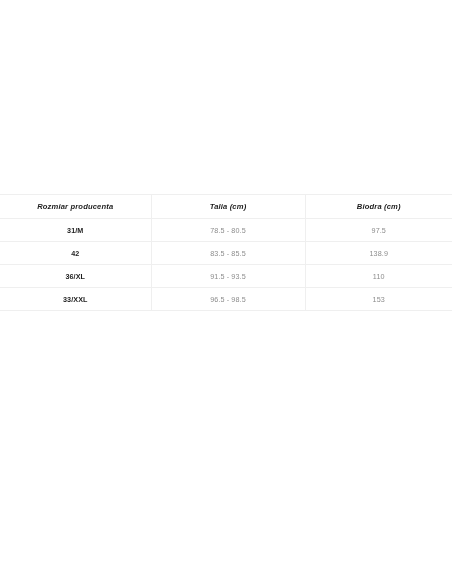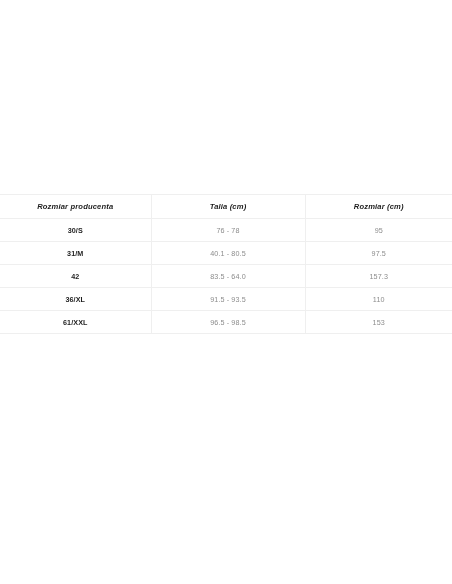--- a/index.html
+++ b/index.html
@@ -83,44 +83,39 @@
   <table class="size-table">
     <colgroup>
       <col class="c1">
       <col class="c2">
       <col class="c3">
     </colgroup>
     <thead>
       <tr>
         <th>Rozmiar producenta</th>
         <th>Talia (cm)</th>
-        <th>Rozmiar (cm)</th>
+        <th>Biodra (cm)</th>
       </tr>
     </thead>
     <tbody>
       <tr>
-        <td class="size-cell">30/S</td>
-        <td class="measure-cell">76 - 78</td>
-        <td class="measure-cell">95</td>
-      </tr>
-      <tr>
         <td class="size-cell">31/M</td>
-        <td class="measure-cell">40.1 - 80.5</td>
+        <td class="measure-cell">78.5 - 80.5</td>
         <td class="measure-cell">97.5</td>
       </tr>
       <tr>
         <td class="size-cell">42</td>
-        <td class="measure-cell">83.5 - 64.0</td>
-        <td class="measure-cell">157.3</td>
+        <td class="measure-cell">83.5 - 85.5</td>
+        <td class="measure-cell">138.9</td>
       </tr>
       <tr>
         <td class="size-cell">36/XL</td>
         <td class="measure-cell">91.5 - 93.5</td>
         <td class="measure-cell">110</td>
       </tr>
       <tr>
-        <td class="size-cell">61/XXL</td>
+        <td class="size-cell">33/XXL</td>
         <td class="measure-cell">96.5 - 98.5</td>
         <td class="measure-cell">153</td>
       </tr>
     </tbody>
   </table>
 </div>
 
 </body></html>

